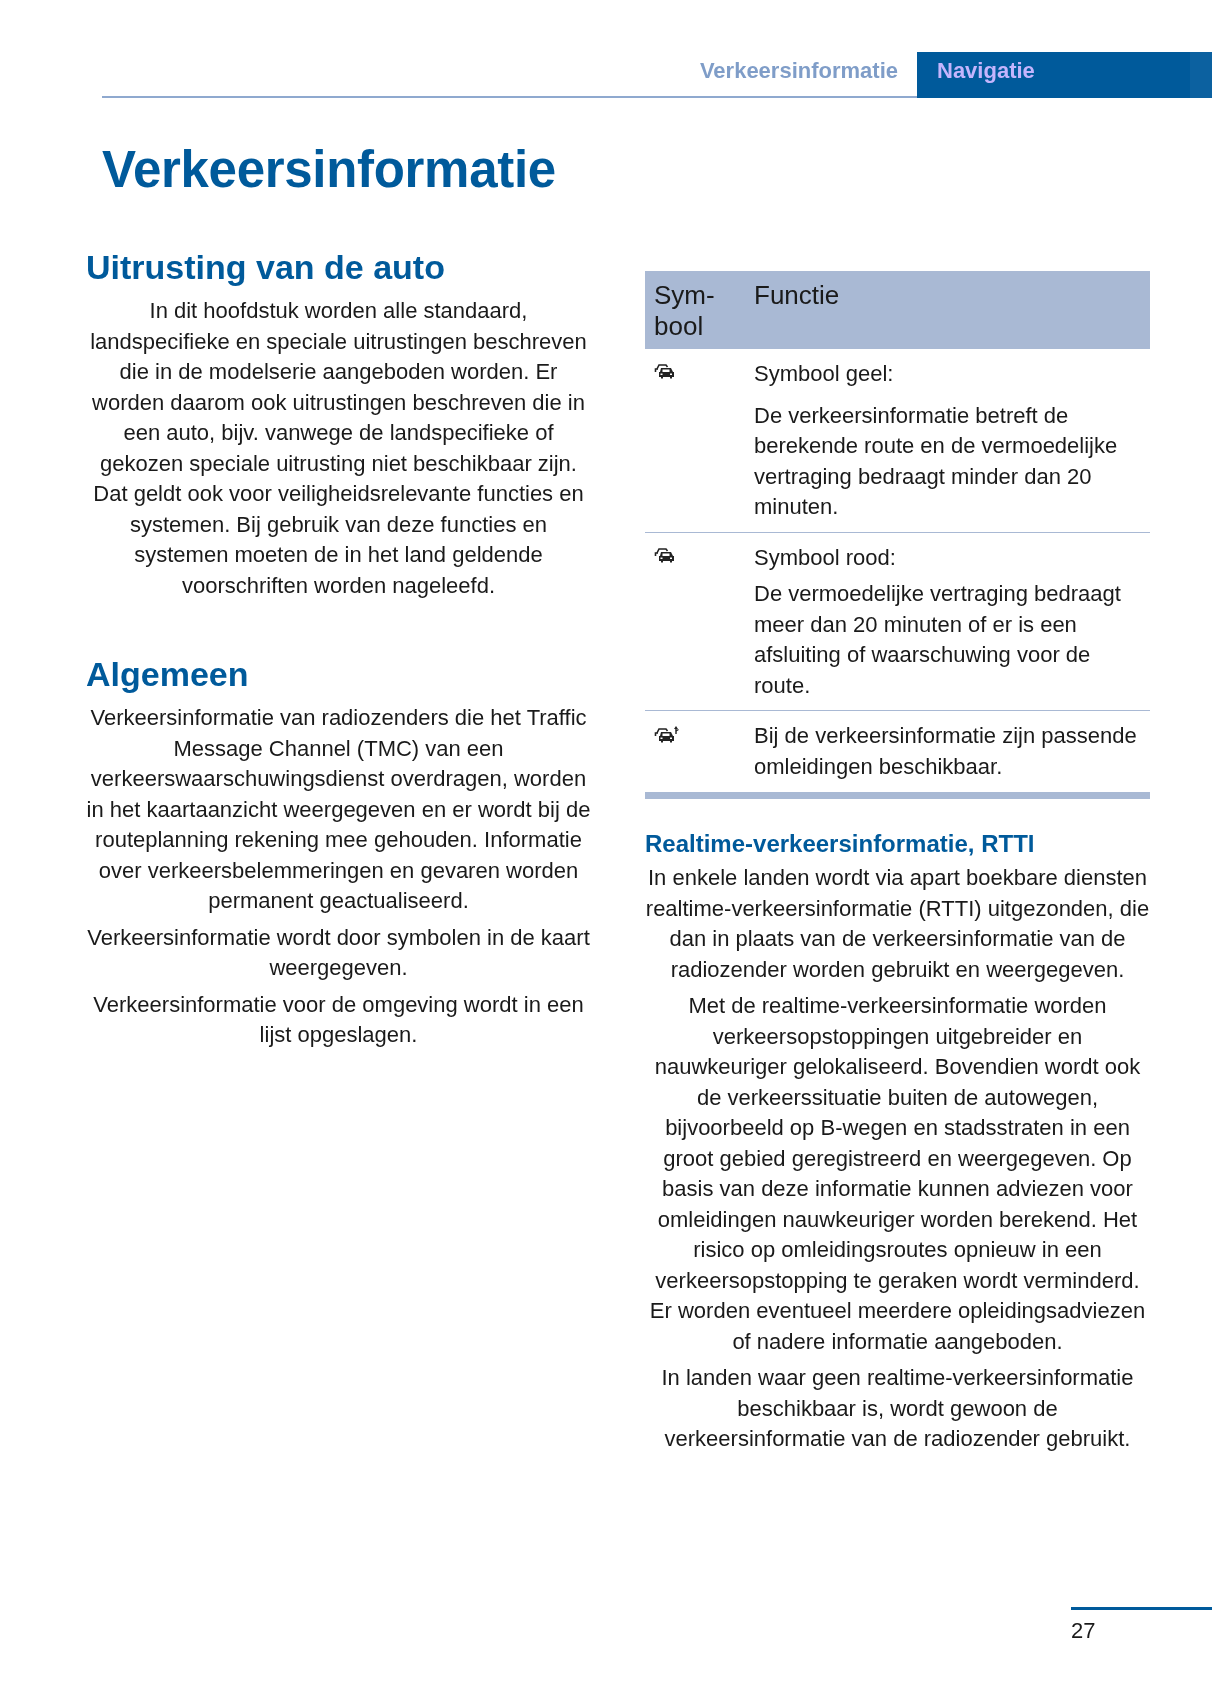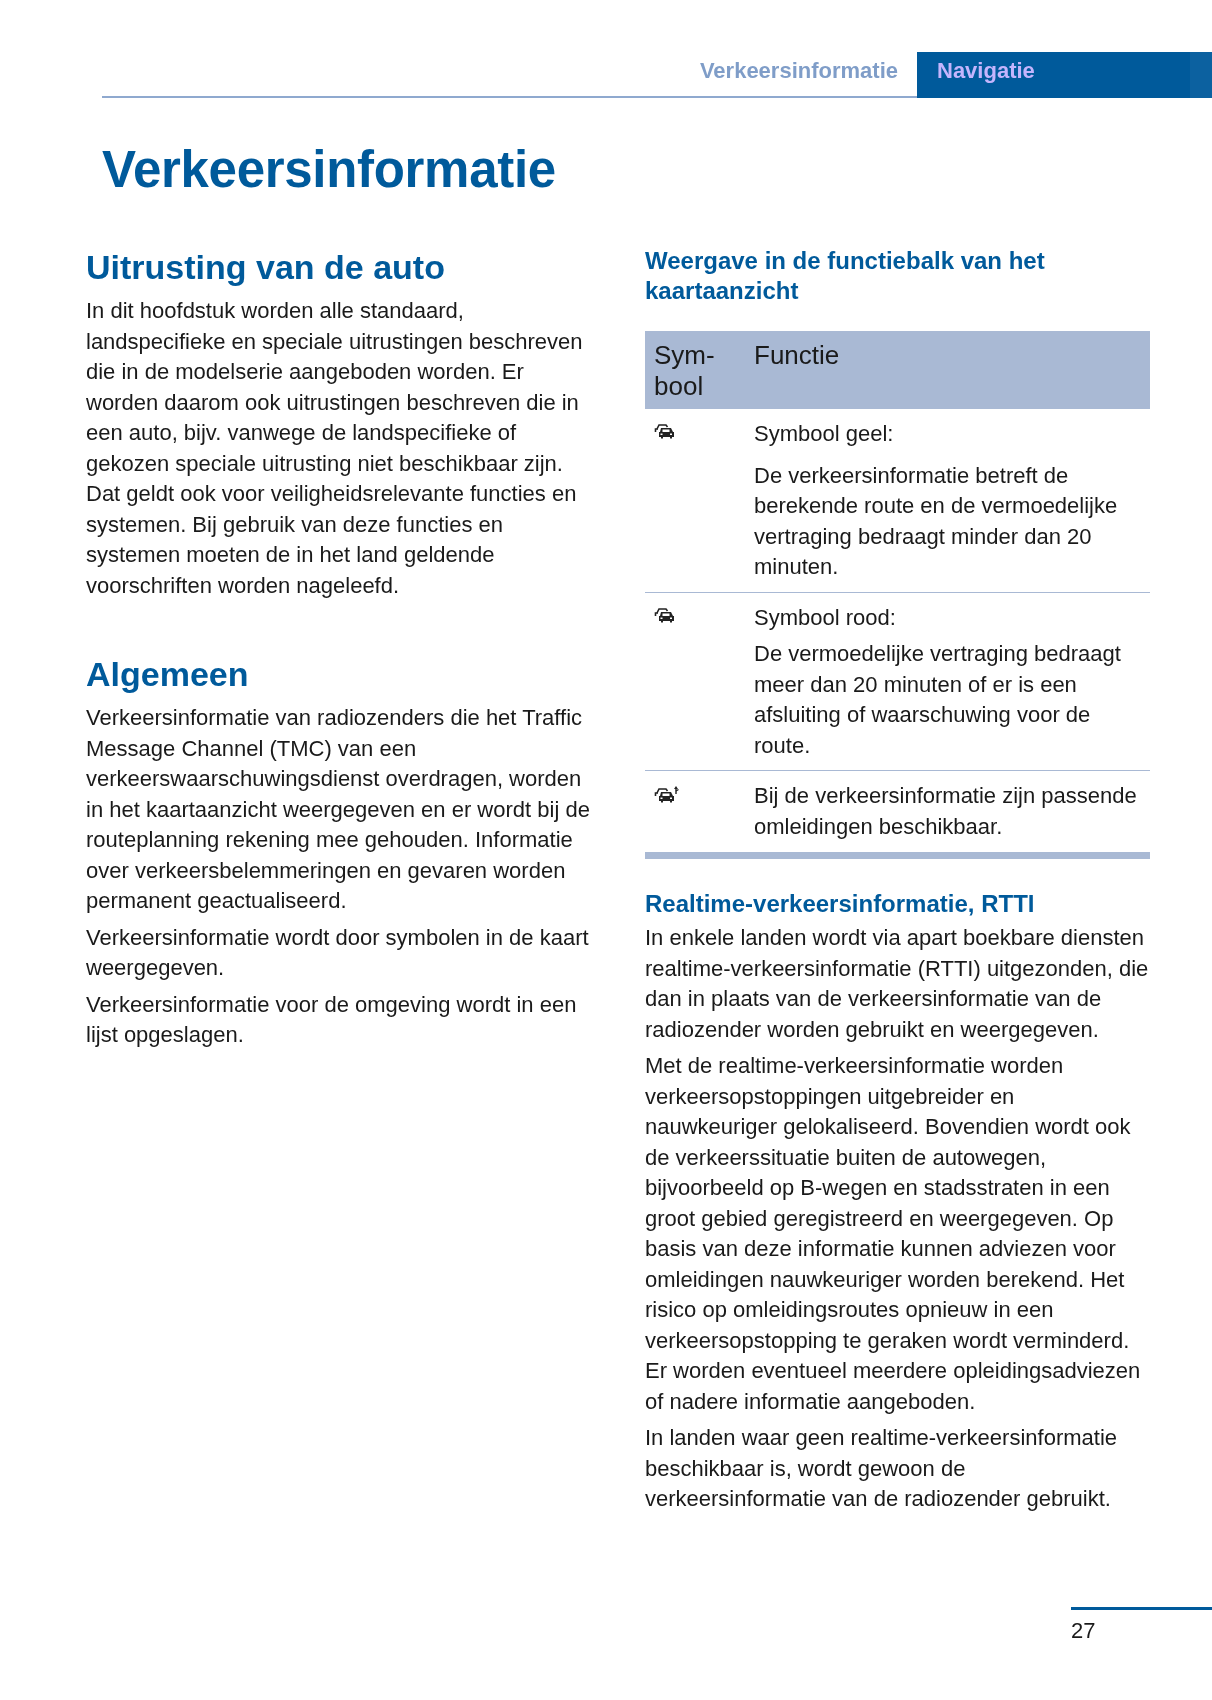--- a/index.html
+++ b/index.html
@@ -13,21 +13,21 @@
   .hdr-section { right: 314px; top: 58px; font-size: 22px; font-weight: bold; color: #7f9dc8; white-space: nowrap; }
   .hdr-tab { left: 917px; top: 52px; width: 273px; height: 46px; background: #005a9b; }
   .hdr-tab-edge { left: 1190px; top: 52px; width: 22px; height: 46px; background: #0c61a0; }
   .hdr-tab-label { position: absolute; left: 20px; top: 6px; font-size: 22px; font-weight: bold; color: #c4b5fd; }
   .page-title { left: 102px; top: 140px; font-size: 51px; font-weight: bold; color: #005a9b; letter-spacing: -0.3px; }
   .col { position: absolute; width: 505px; }
   .col-left { left: 86px; top: 246px; }
   .col-right { left: 645px; top: 246px; }
   h2 { margin: 0; font-size: 34px; font-weight: bold; color: #005a9b; line-height: 42px; }
   h3 { margin: 0; font-size: 24px; font-weight: bold; color: #005a9b; line-height: 30px; }
-  p { margin: 0 0 6px 0; font-size: 22px; line-height: 30.5px; }
+  p { margin: 0 0 6px 0; font-size: 22px; line-height: 30.5px; text-align: center; }
   .sec-gap { height: 46px; }
   table.sym { border-collapse: collapse; width: 505px; margin-top: 25px; }
   table.sym th { background: #a9b9d4; font-weight: normal; text-align: left; font-size: 26px; line-height: 30.5px; vertical-align: top; padding: 9px 0 8px 9px; }
   table.sym th.c2 { padding-left: 0; }
   table.sym td { font-size: 22px; line-height: 30.5px; vertical-align: top; padding: 10px 0 9px 0; border-bottom: 1.5px solid #a9b9d4; }
   table.sym td.ic { width: 100px; padding-left: 9px; padding-top: 14px; }
   table.sym tr:last-child td { border-bottom: 7px solid #a9b9d4; padding-bottom: 10px; }
   .fn-title { margin-bottom: 6px; }
   .rtti-h { margin-top: 30px; margin-bottom: 4px; }
   .foot-rule { left: 1071px; top: 1607px; width: 141px; height: 3px; background: #005a9b; }
@@ -55,21 +55,20 @@
   <section>
     <h2 style="margin-bottom:8px;">Algemeen</h2>
     <p style="hyphens:auto;" lang="nl">Verkeersinformatie van radiozenders die het Traffic Message Channel (TMC) van een verkeerswaarschuwingsdienst overdragen, worden in het kaartaanzicht weergegeven en er wordt bij de routeplanning rekening mee gehouden. Informatie over verkeersbelemmeringen en gevaren worden permanent geactualiseerd.</p>
     <p>Verkeersinformatie wordt door symbolen in de kaart weergegeven.</p>
     <p>Verkeersinformatie voor de omgeving wordt in een lijst opgeslagen.</p>
   </section>
 </div>
 
 <div class="col col-right">
   <section>
-    <h3>Weergave in de functiebalk van het kaartaanzicht</h3>
     <table class="sym">
       <thead>
         <tr>
           <th style="width:91px; white-space:pre-line;">Sym-
 bool</th>
           <th class="c2">Functie</th>
         </tr>
       </thead>
       <tbody>
         <tr>

